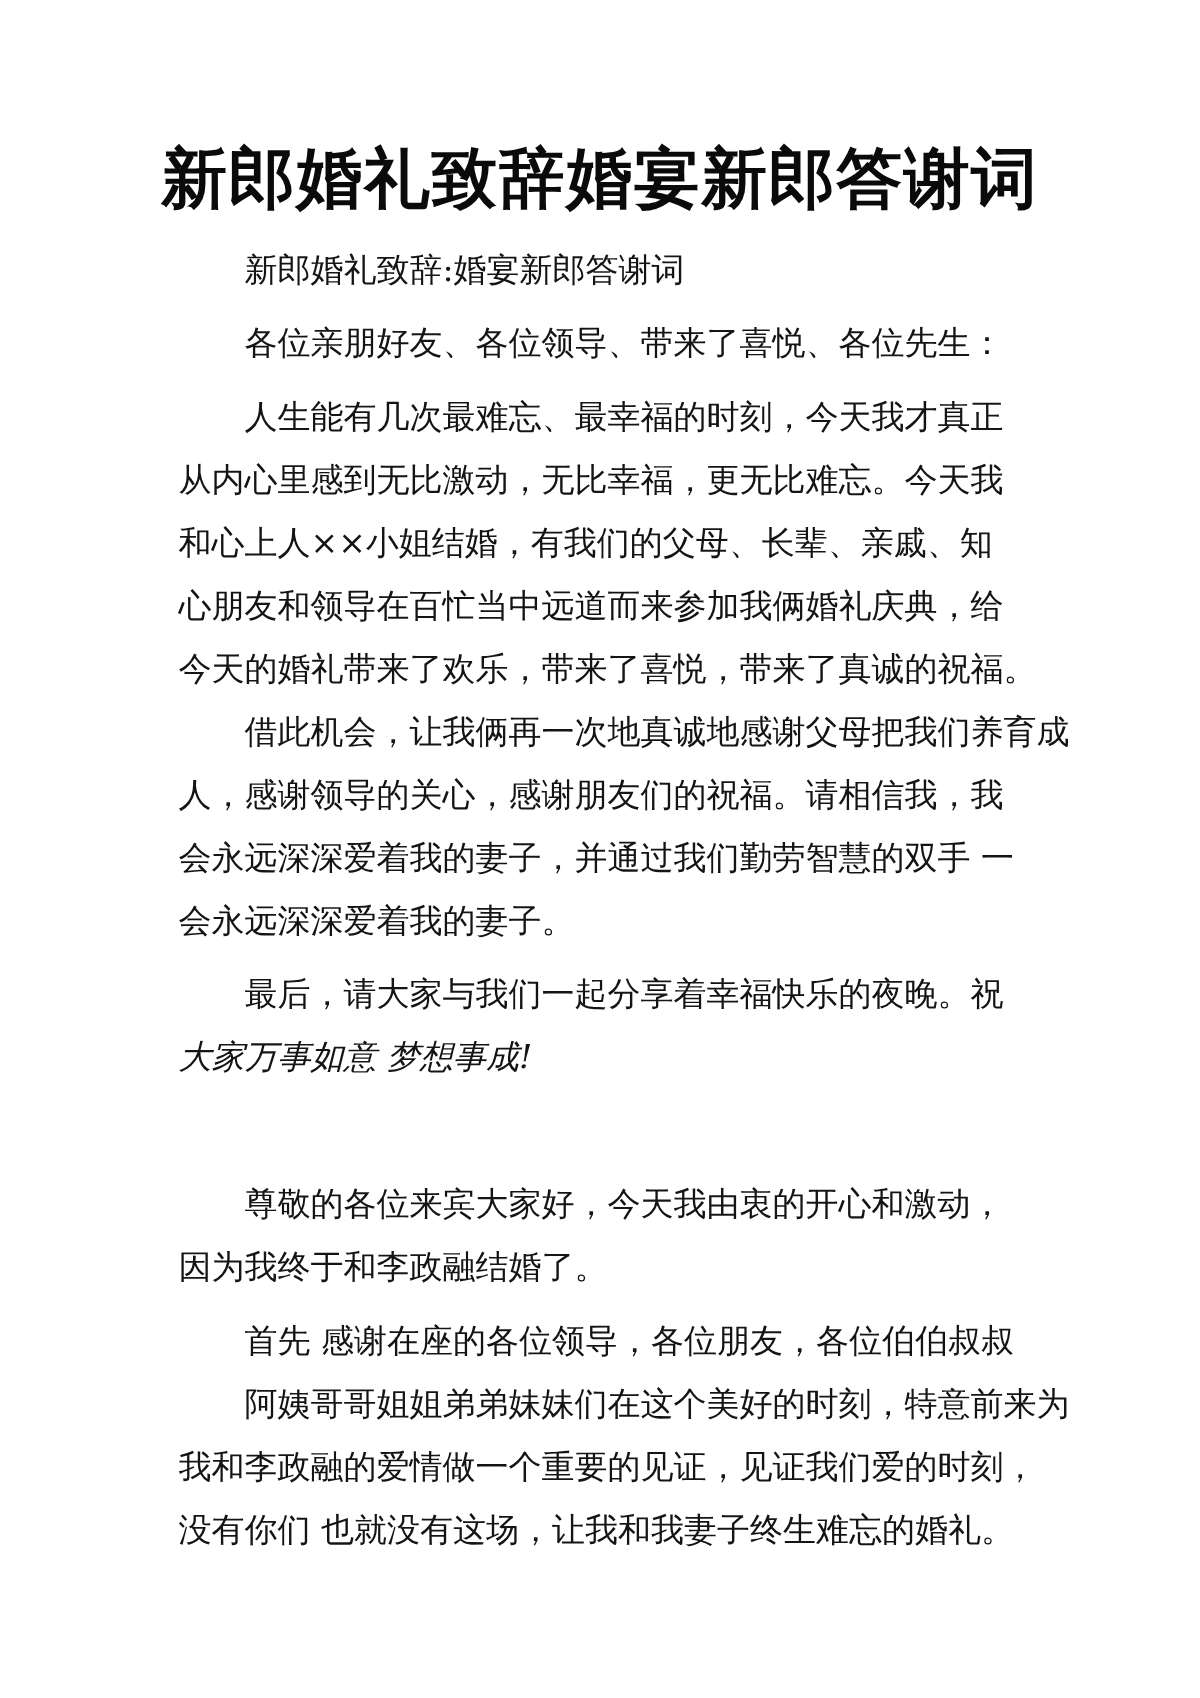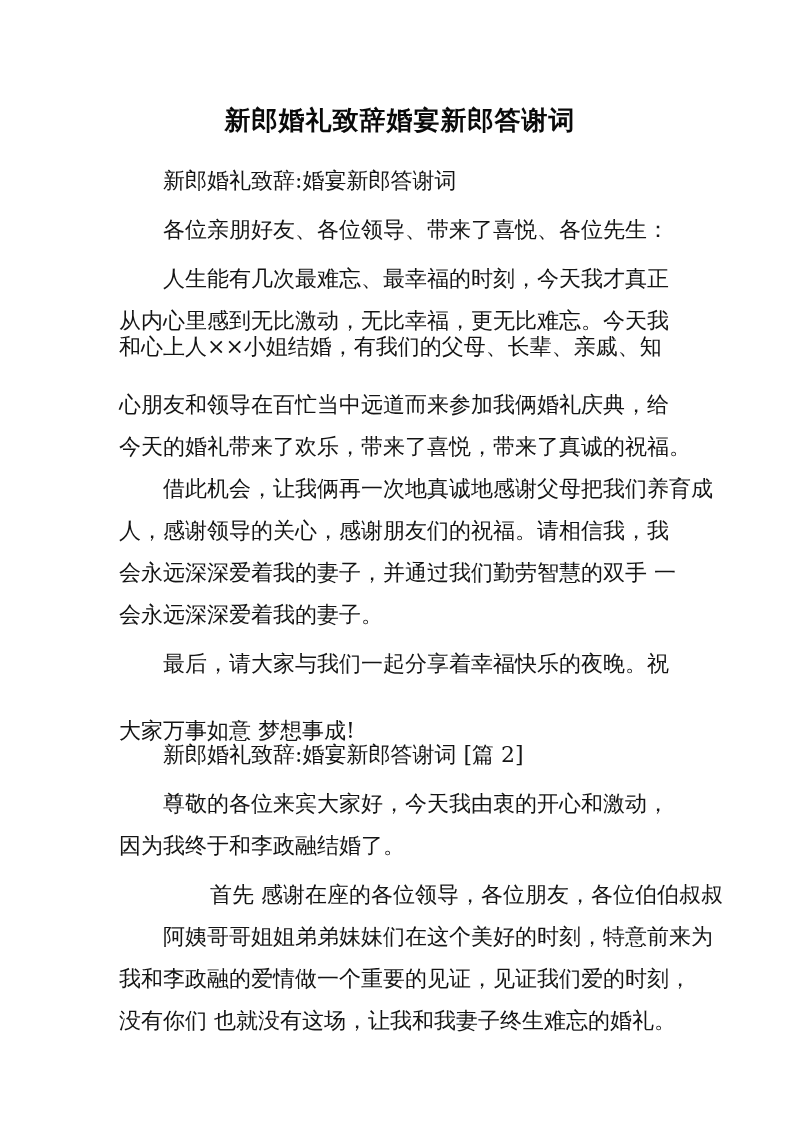--- a/index.html
+++ b/index.html
@@ -23,21 +23,21 @@
       height: 1132px;
       background: #ffffff;
     }
     .title {
       position: absolute;
       left: 0;
       top: 98px;
       width: 800px;
       text-align: center;
       font-family: "DejaVu Sans", "Liberation Sans", sans-serif;
-      font-size: 26px;
+      font-size: 44px;
       font-weight: bold;
       letter-spacing: 1px;
       line-height: 44px;
       color: #0a0a0a;
       margin: 0;
     }
     .line {
       position: absolute;
       left: 119px;
       width: 560px;
@@ -58,41 +58,40 @@
 
   <h1 class="title">新郎婚礼致辞婚宴新郎答谢词</h1>
 
   <p class="line indent" style="top:166px;">新郎婚礼致辞:婚宴新郎答谢词</p>
 
   <p class="line indent" style="top:215px;">各位亲朋好友、各位领导、带来了喜悦、各位先生：</p>
 
   <div>
     <p class="line indent" style="top:264px;">人生能有几次最难忘、最幸福的时刻，今天我才真正</p>
     <p class="line" style="top:306px;">从内心里感到无比激动，无比幸福，更无比难忘。今天我</p>
-    <p class="line" style="top:332px;">和心上人××小姐结婚，有我们的父母、长辈、亲戚、知</p>
+    <p class="line" style="top:348px;">和心上人××小姐结婚，有我们的父母、长辈、亲戚、知</p>
     <p class="line" style="top:390px;">心朋友和领导在百忙当中远道而来参加我俩婚礼庆典，给</p>
     <p class="line" style="top:432px;">今天的婚礼带来了欢乐，带来了喜悦，带来了真诚的祝福。</p>
     <p class="line" style="top:474px;margin-left:44px;">借此机会，让我俩再一次地真诚地感谢父母把我们养育成</p>
     <p class="line" style="top:516px;">人，感谢领导的关心，感谢朋友们的祝福。请相信我，我</p>
     <p class="line" style="top:558px;">会永远深深爱着我的妻子，并通过我们勤劳智慧的双手 一</p>
     <p class="line" style="top:600px;">会永远深深爱着我的妻子。</p>
   </div>
 
   <div>
     <p class="line indent" style="top:649px;">最后，请大家与我们一起分享着幸福快乐的夜晚。祝</p>
-    <p class="line" style="top:716px;">大家万事如意 梦想事成!</p>
+    <p class="line" style="top:691px;font-style:italic;">大家万事如意 梦想事成!</p>
   </div>
 
-  <p class="line indent" style="top:740px;">新郎婚礼致辞:婚宴新郎答谢词 [篇 2]</p>
 
   <div>
     <p class="line indent" style="top:789px;">尊敬的各位来宾大家好，今天我由衷的开心和激动，</p>
     <p class="line" style="top:831px;">因为我终于和李政融结婚了。</p>
   </div>
 
   <div>
-    <p class="line indent" style="top:880px;text-align:right;">首先 感谢在座的各位领导，各位朋友，各位伯伯叔叔</p>
+    <p class="line indent" style="top:880px;">首先 感谢在座的各位领导，各位朋友，各位伯伯叔叔</p>
     <p class="line" style="top:922px;margin-left:44px;">阿姨哥哥姐姐弟弟妹妹们在这个美好的时刻，特意前来为</p>
     <p class="line" style="top:964px;">我和李政融的爱情做一个重要的见证，见证我们爱的时刻，</p>
     <p class="line" style="top:1006px;">没有你们 也就没有这场，让我和我妻子终生难忘的婚礼。</p>
   </div>
 
 </div>
 
 </body></html>

